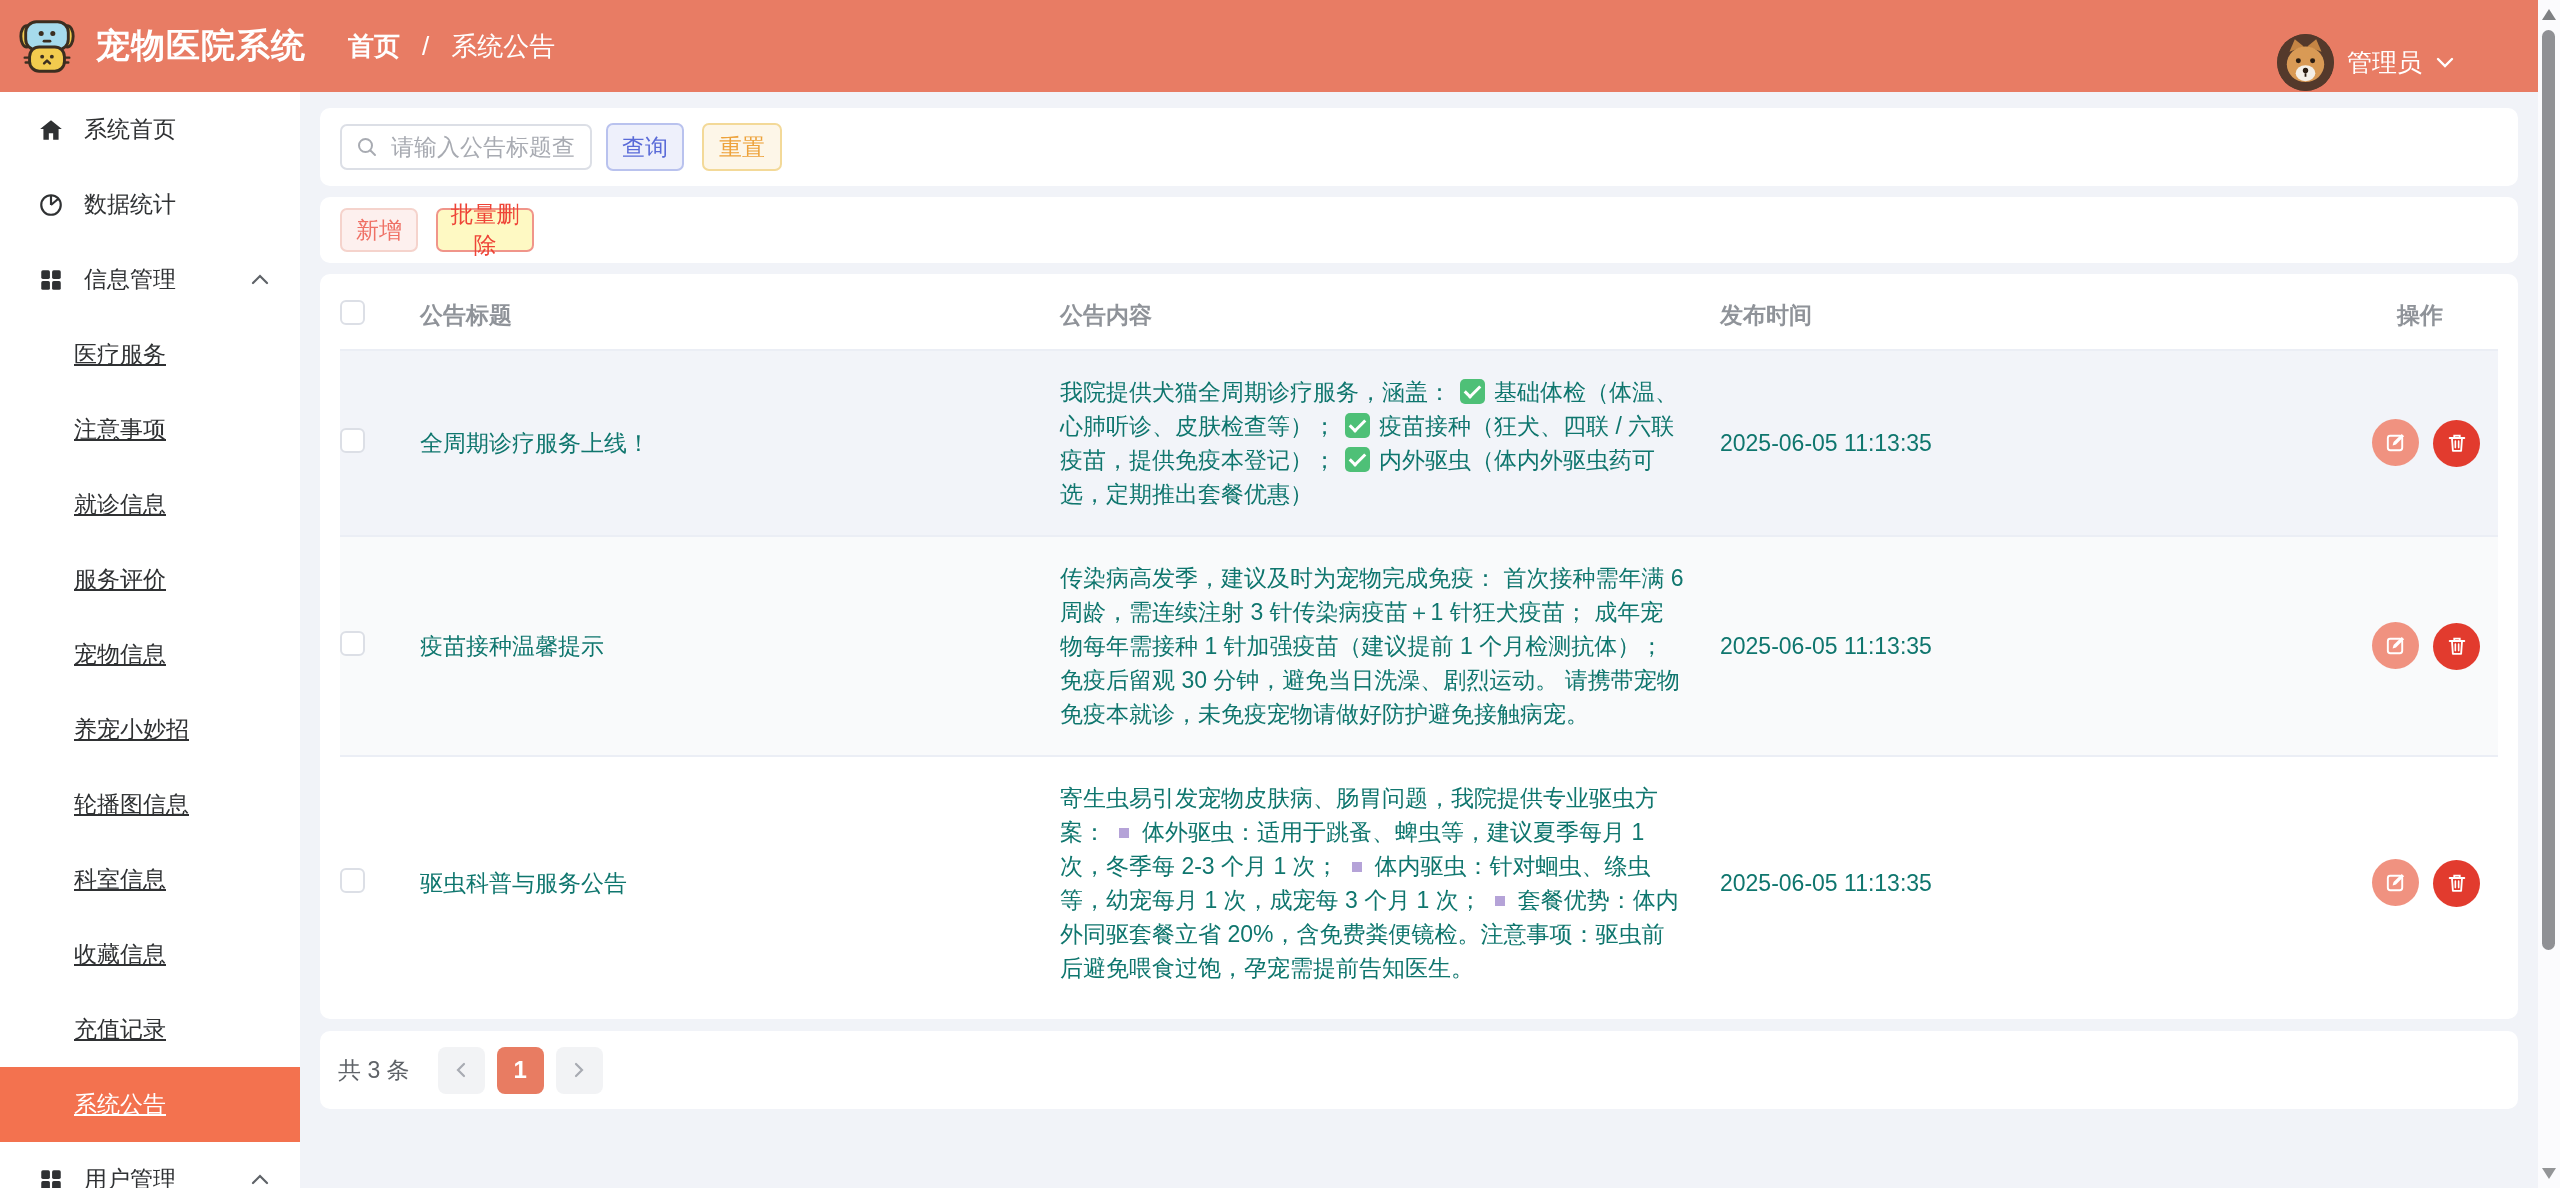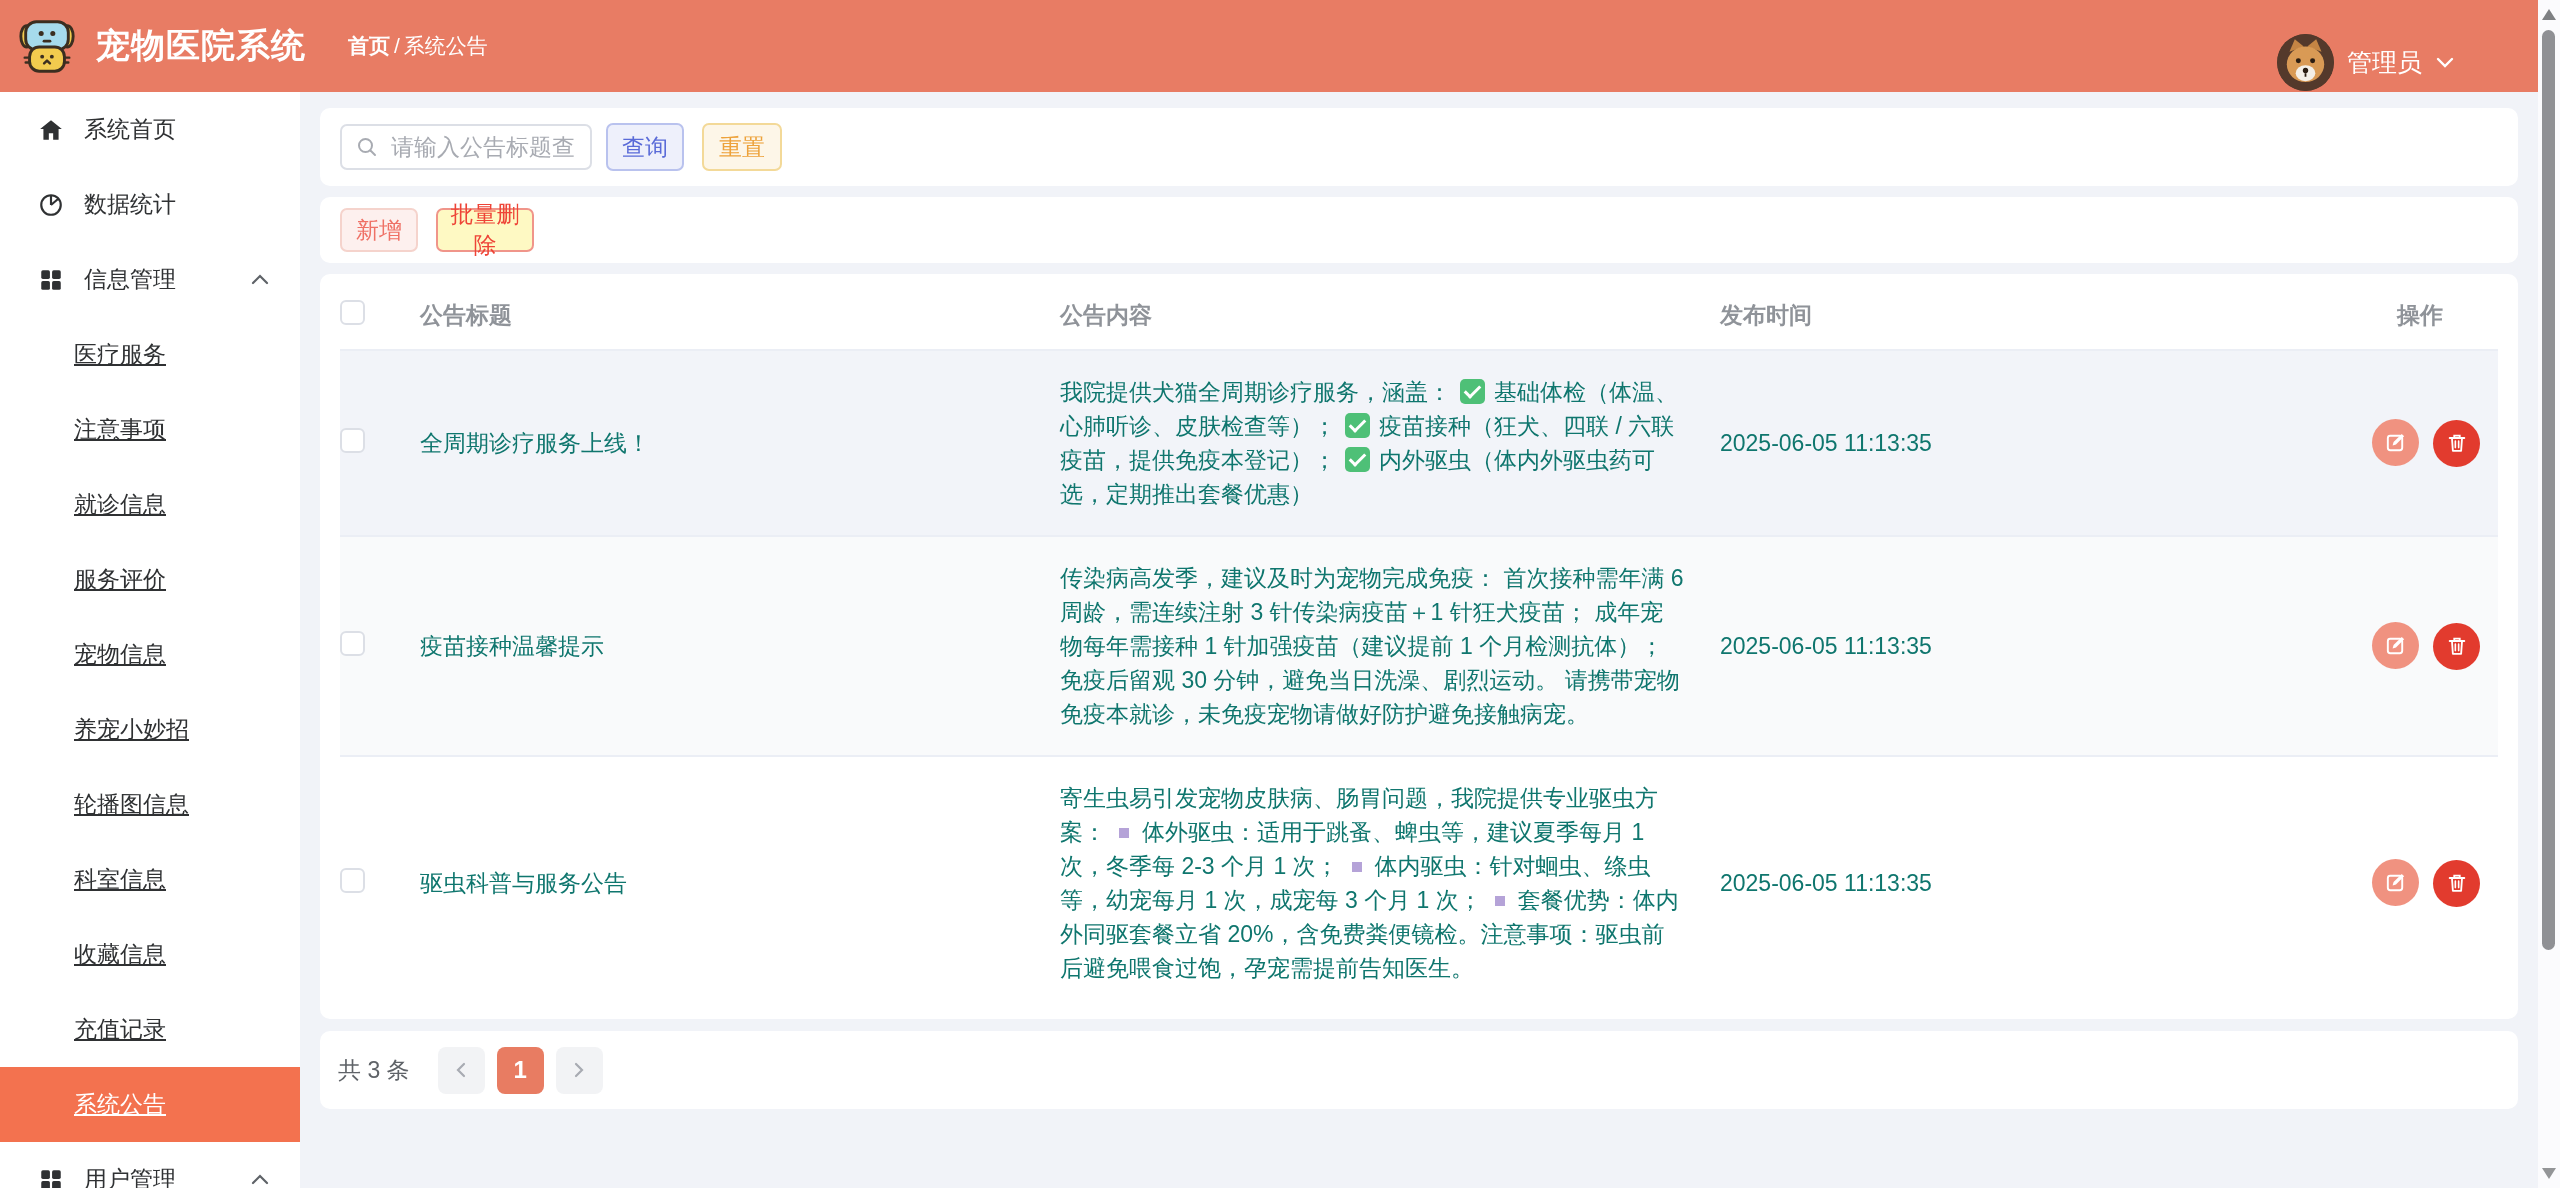--- a/index.html
+++ b/index.html
@@ -10,21 +10,21 @@
     font-family:"Liberation Sans","DejaVu Sans",sans-serif;
     font-size:23px; color:#5F6368;
   }
   
   .header {
     position:fixed; top:0; left:0; width:2560px; height:92px;
     background:#E87C64; display:flex; align-items:center; z-index:10;
   }
   .logo { width:62px; height:62px; margin-left:16px; flex:0 0 auto; }
   .app-title { color:#fff; font-size:34px; font-weight:bold; margin-left:18px; letter-spacing:1px; }
-  .breadcrumb { display:flex; align-items:center; margin-left:42px; color:#fff; font-size:21px; gap:4px; }
+  .breadcrumb { display:flex; align-items:center; margin-left:42px; color:#fff; font-size:26px; gap:22px; }
   .breadcrumb .home { font-weight:bold; cursor:pointer; }
   .user-block { position:absolute; right:105px; top:16px; height:92px; display:flex; align-items:center; gap:13px; cursor:pointer; }
   .avatar { width:57px; height:57px; border-radius:50%; overflow:hidden; background:#5C4033; }
   .user-name { color:#fff; font-size:25px; }
   
   .sidebar {
     position:fixed; top:92px; left:0; bottom:0; width:300px;
     background:#fff; overflow:hidden; z-index:5;
   }
   .menu-item {

